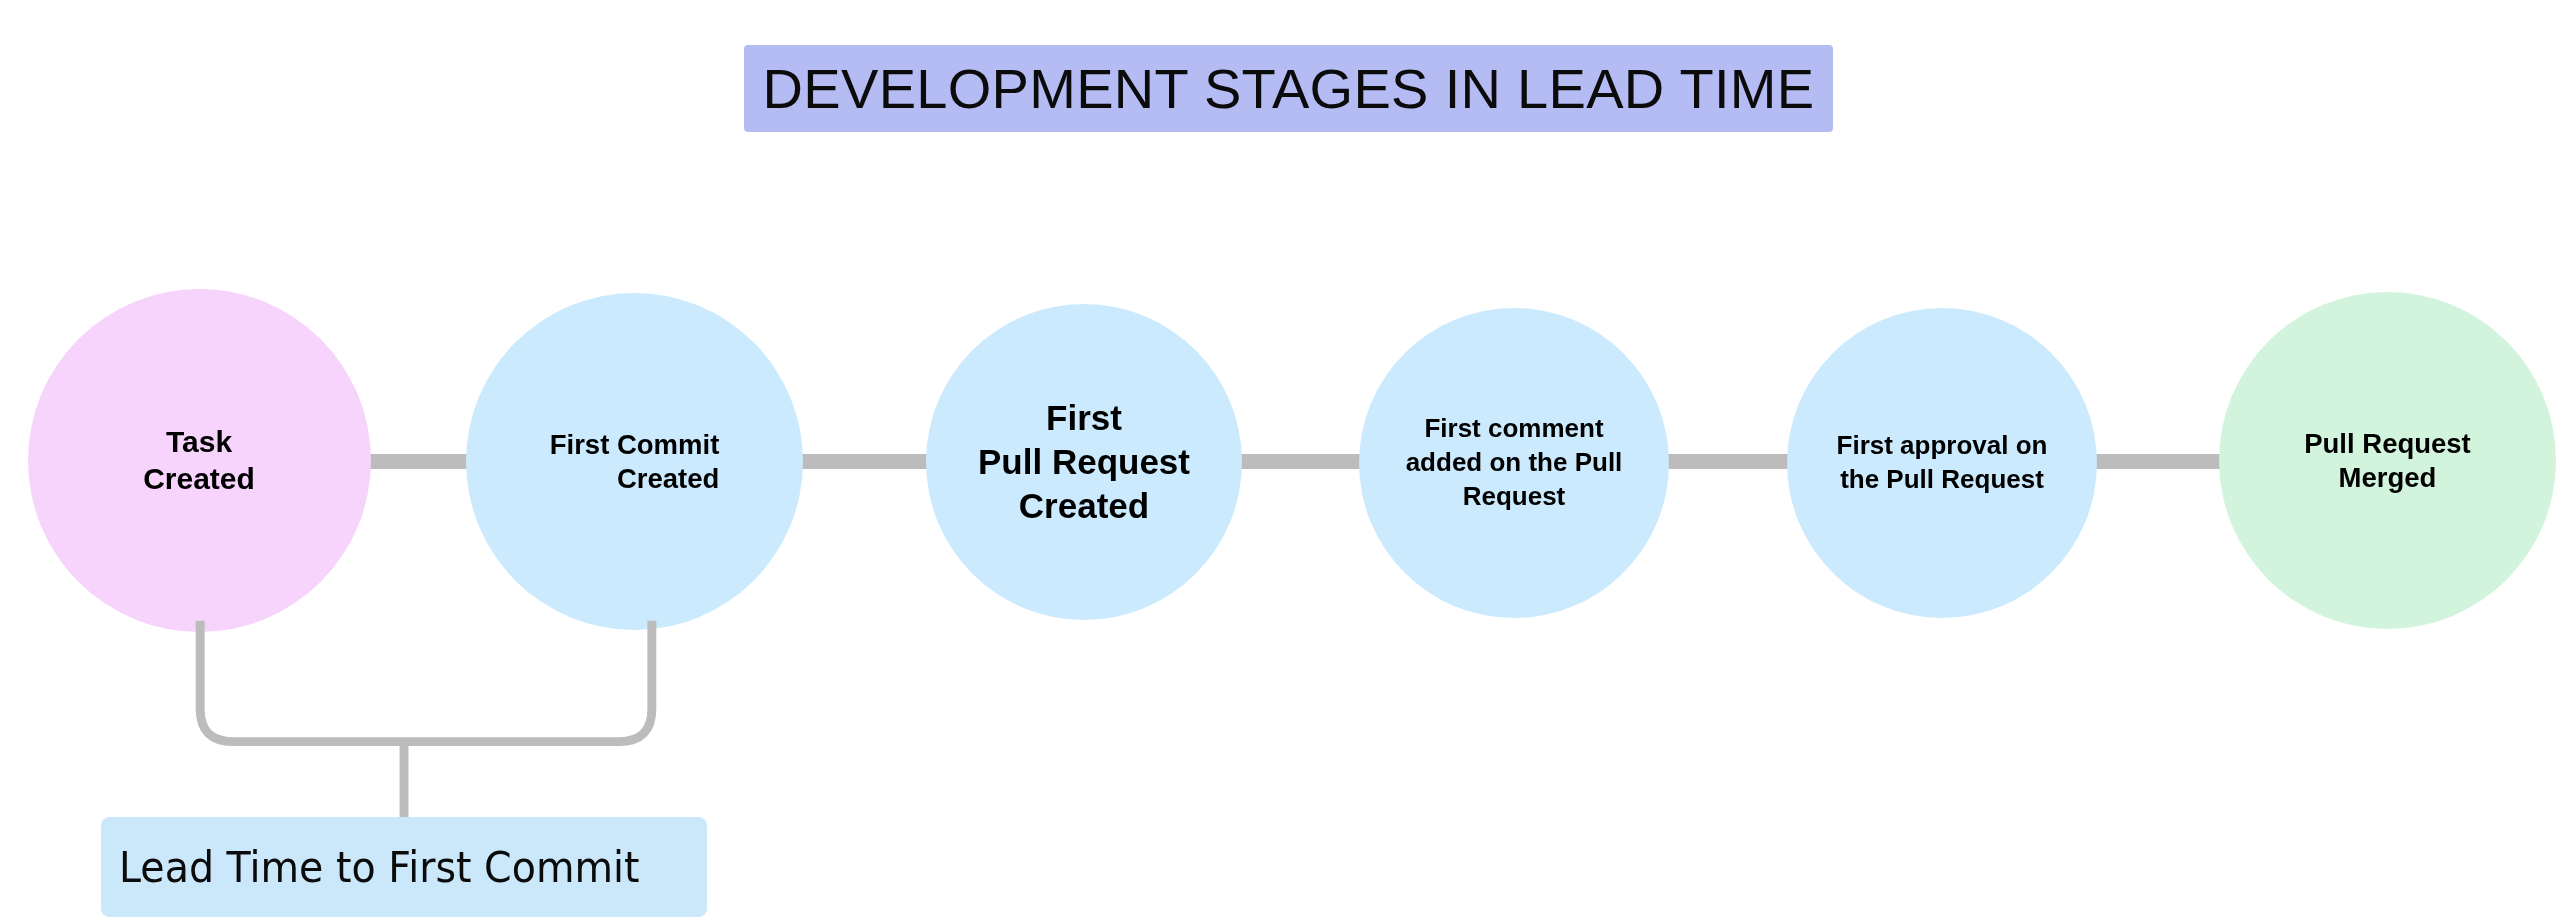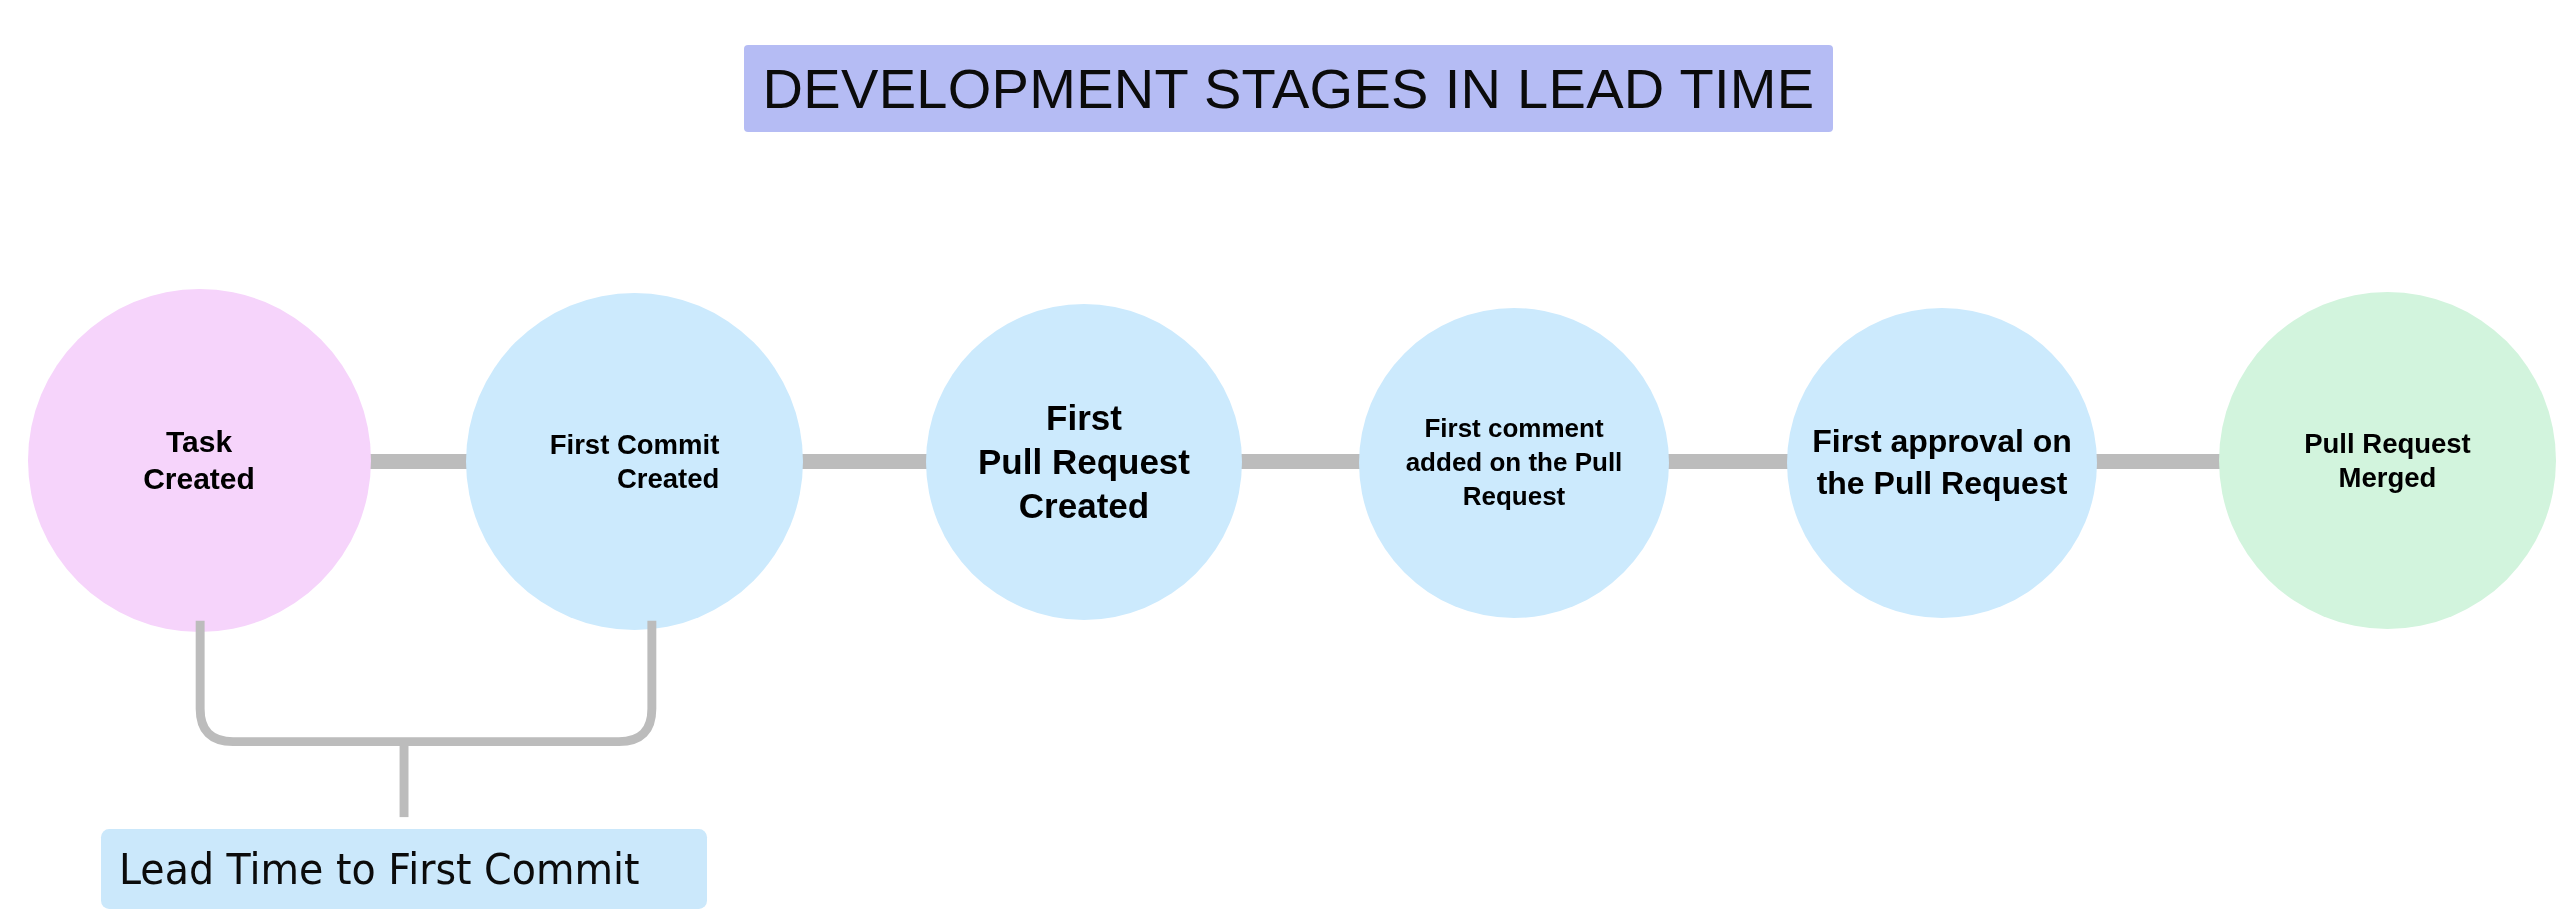--- a/index.html
+++ b/index.html
@@ -80,21 +80,21 @@
   #node-1 { left: 466px;  top: 293px; width: 337px; height: 337px; background: #cceafd; }
   #node-1 .stage-label { font-size: 27.5px; line-height: 1.22; text-align: right; }
 
   #node-2 { left: 926px; top: 304px; width: 316px; height: 316px; background: #cceafd; }
   #node-2 .stage-label { font-size: 35px; line-height: 1.25; }
 
   #node-3 { left: 1359px; top: 308px; width: 310px; height: 310px; background: #cceafd; }
   #node-3 .stage-label { font-size: 26px; line-height: 1.3; text-align: center; }
 
   #node-4 { left: 1787px; top: 308px; width: 310px; height: 310px; background: #cceafd; }
-  #node-4 .stage-label { font-size: 32px; line-height: 1.3; }
+  #node-4 .stage-label { font-size: 26px; line-height: 1.3; }
 
   #node-5 { left: 2219px; top: 292px; width: 337px; height: 337px; background: #d2f4dd; }
   #node-5 .stage-label { font-size: 27.5px; line-height: 1.22; }
 
   
   #connector-0 { left: 359px;  width: 120px; }
   #connector-1 { left: 791px; width: 144px; }
   #connector-2 { left: 1232px; width: 137px; }
   #connector-3 { left: 1659px; width: 137px; }
   #connector-4 { left: 2088px; width: 141px; }
@@ -108,28 +108,27 @@
     height: 220px;
     pointer-events: none;
   }
 
   
   #lead-time-label {
     position: absolute;
     left: 101px;
     top: 817px;
     width: 606px;
-    height: 80px;
+    height: 100px;
     background: #cbe8fb;
     border-radius: 8.2px;
     display: flex;
     align-items: center;
     box-sizing: border-box;
     padding-left: 18px;
-    margin-top: 12px;
   }
   #lead-time-label .lead-time-text {
     font-family: "DejaVu Sans", sans-serif;
     font-size: 43px;
     font-weight: 400;
     color: #0b0b0b;
     line-height: 1;
     white-space: nowrap;
     transform: scaleX(0.92);
     transform-origin: left center;

